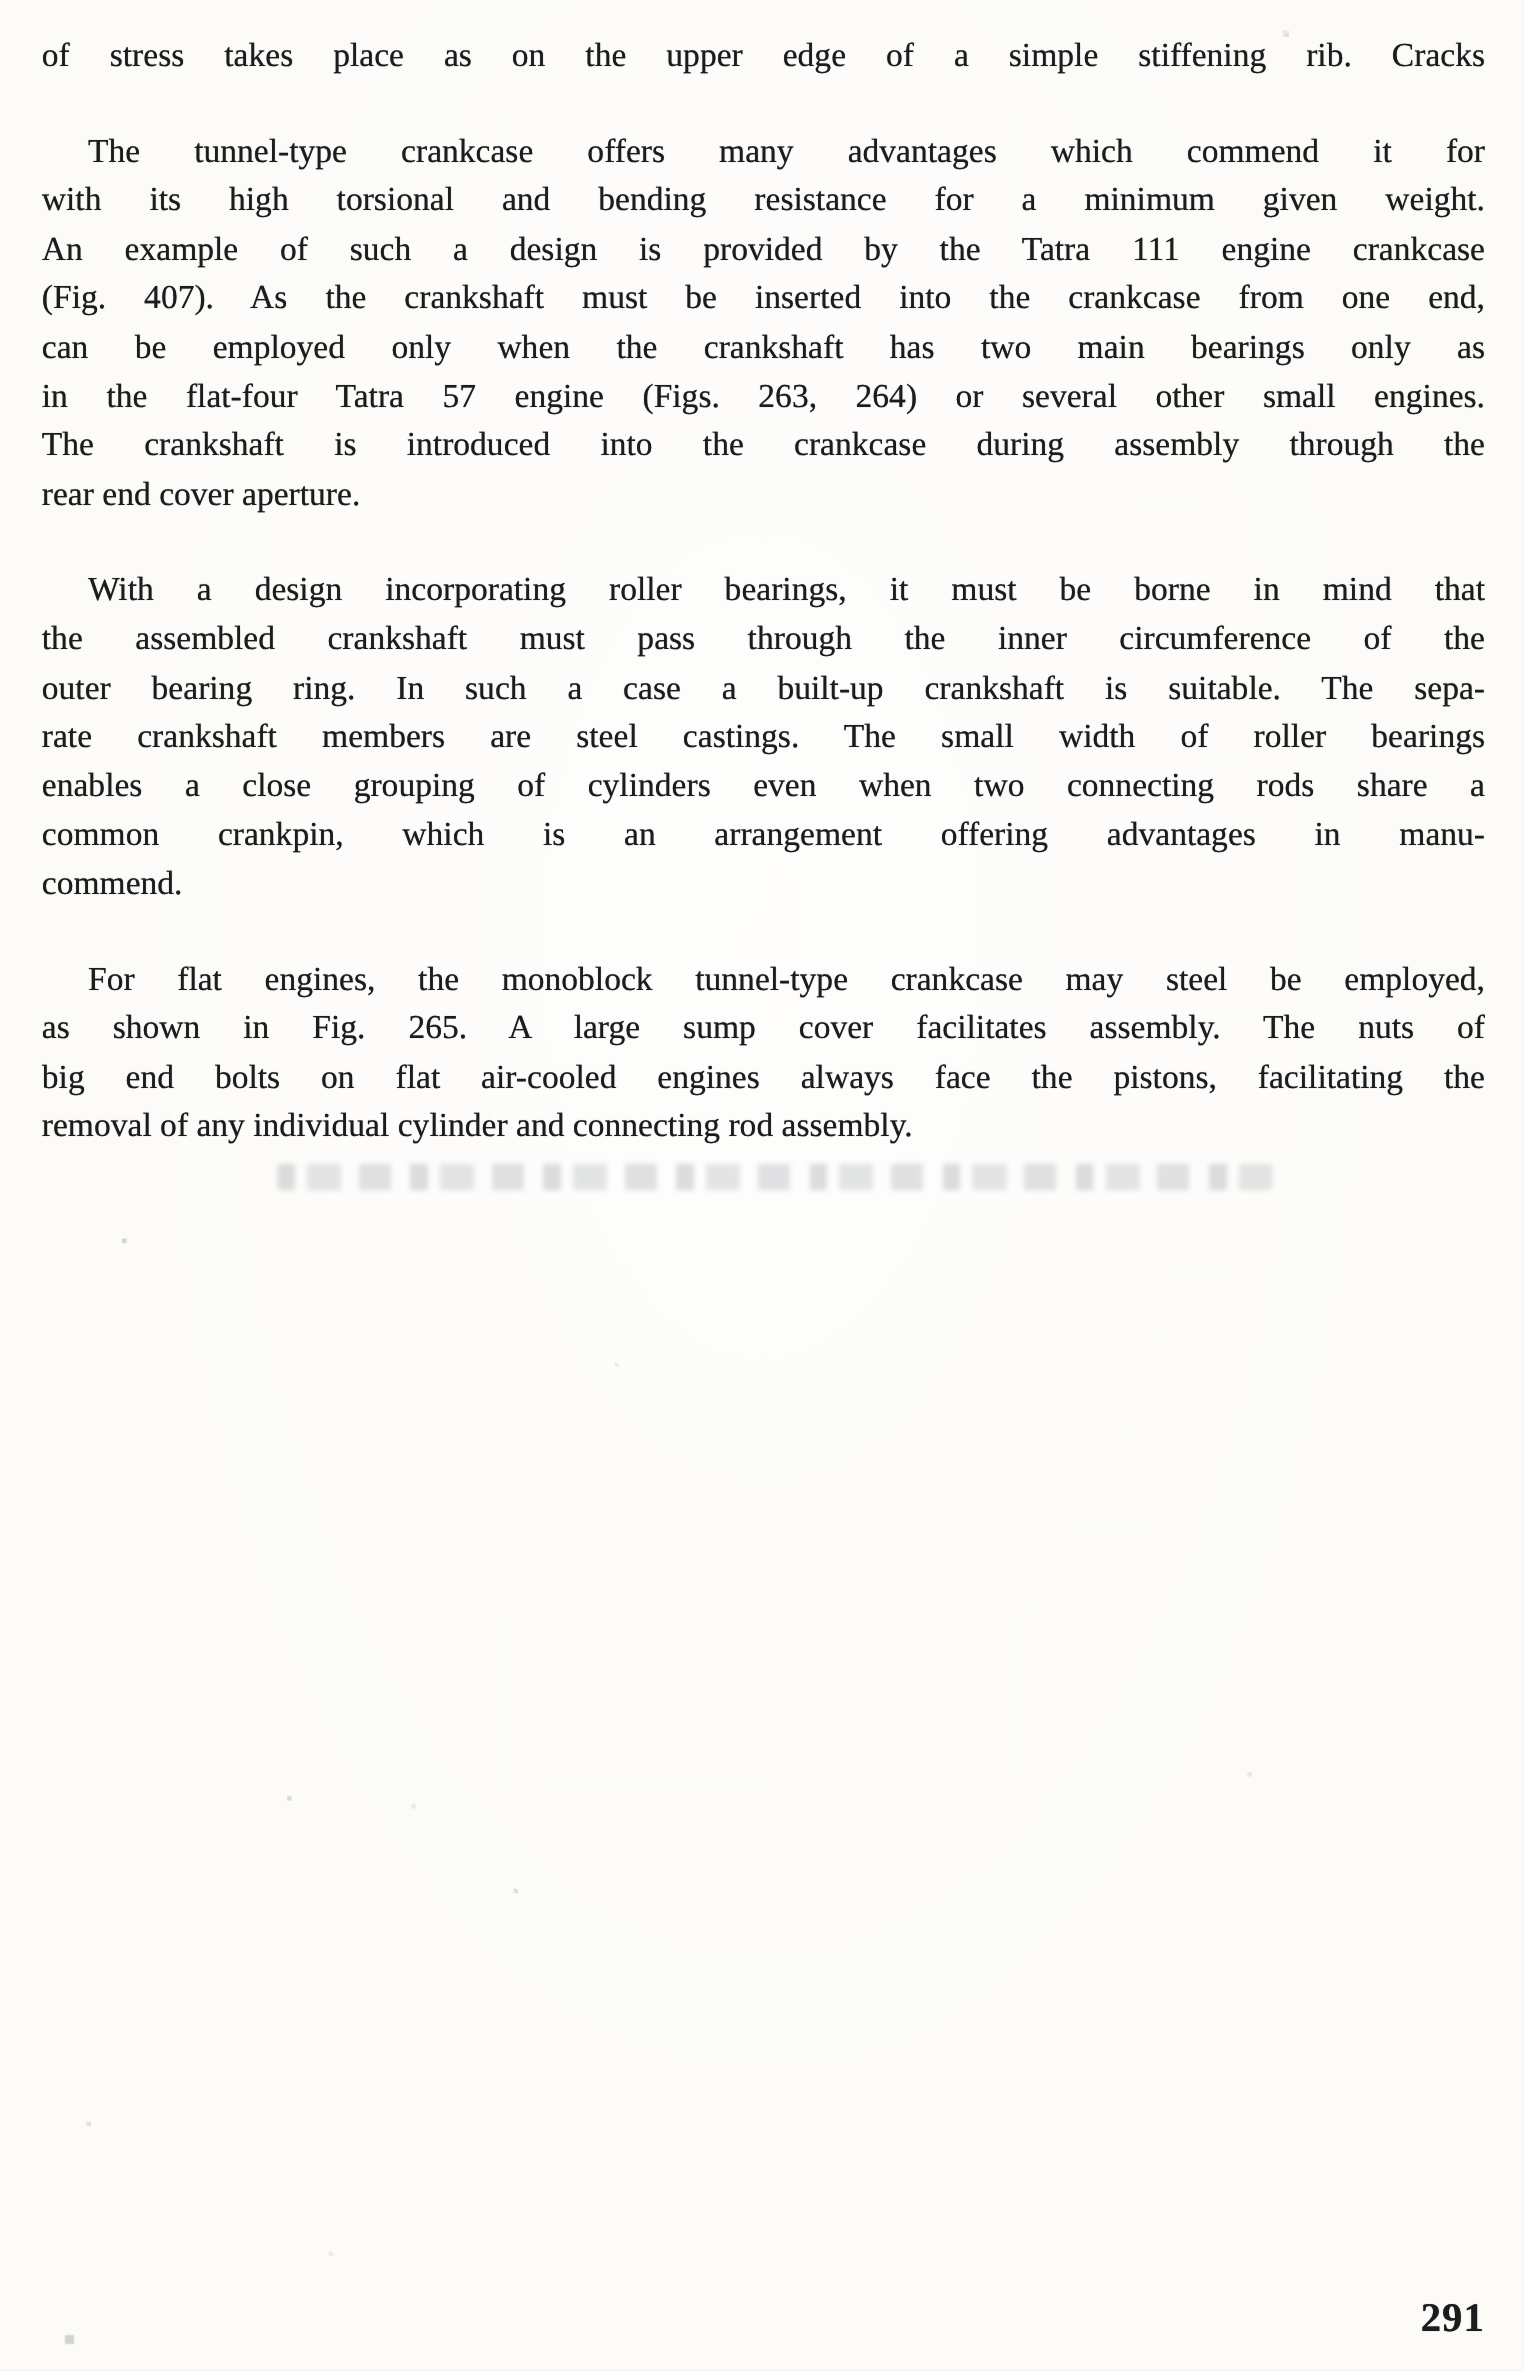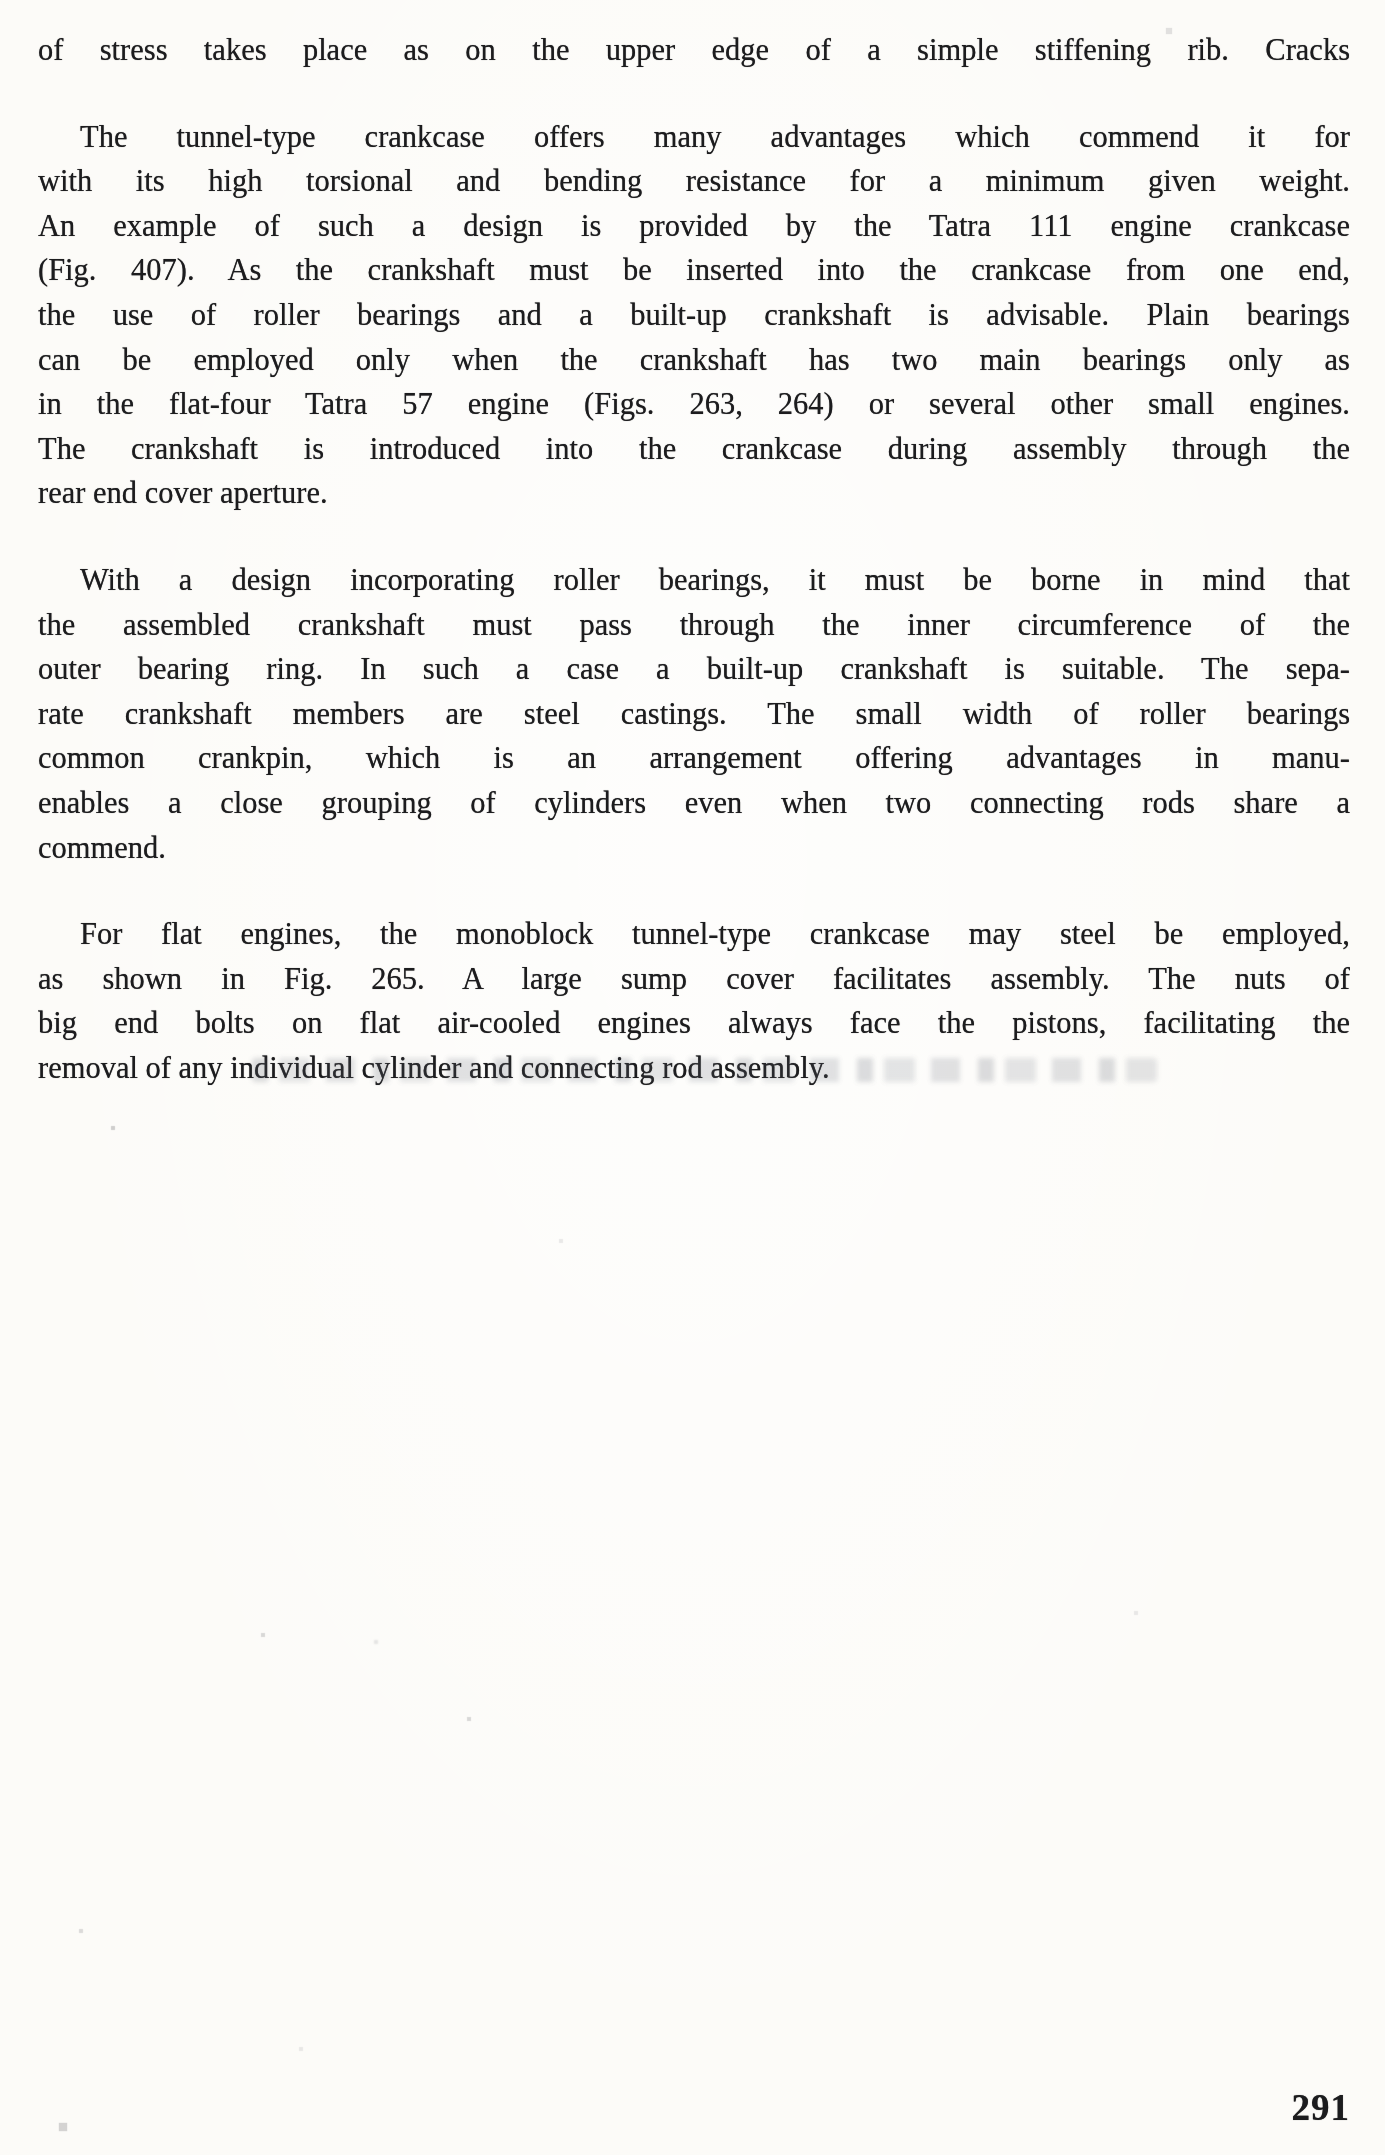--- a/index.html
+++ b/index.html
@@ -97,31 +97,30 @@
 <div class="page">
   <div class="specks"></div>
 
   <div class="textblock" id="textblock">
 
   <div class="line">of stress takes place as on the upper edge of a simple stiffening rib. Cracks</div>
       <div class="line ind">The tunnel-type crankcase offers many advantages which commend it for</div>
       <div class="line">with its high torsional and bending resistance for a minimum given weight.</div>
       <div class="line">An example of such a design is provided by the Tatra 111 engine crankcase</div>
       <div class="line">(Fig. 407). As the crankshaft must be inserted into the crankcase from one end,</div>
-      <div class="line">the use of roller bearings and a built-up crankshaft is advisable. Plain bearings</div>
       <div class="line">can be employed only when the crankshaft has two main bearings only as</div>
       <div class="line">in the flat-four Tatra 57 engine (Figs. 263, 264) or several other small engines.</div>
       <div class="line">The crankshaft is introduced into the crankcase during assembly through the</div>
       <div class="line noj">rear end cover aperture.</div>
       <div class="line ind">With a design incorporating roller bearings, it must be borne in mind that</div>
       <div class="line">the assembled crankshaft must pass through the inner circumference of the</div>
       <div class="line">outer bearing ring. In such a case a built-up crankshaft is suitable. The sepa-</div>
       <div class="line">rate crankshaft members are steel castings. The small width of roller bearings</div>
+      <div class="line">enables a close grouping of cylinders even when two connecting rods share a</div>
       <div class="line">common crankpin, which is an arrangement offering advantages in manu-</div>
-      <div class="line">enables a close grouping of cylinders even when two connecting rods share a</div>
       <div class="line noj">commend.</div>
       <div class="line ind">For flat engines, the monoblock tunnel-type crankcase may steel be employed,</div>
       <div class="line">as shown in Fig. 265. A large sump cover facilitates assembly. The nuts of</div>
       <div class="line">big end bolts on flat air-cooled engines always face the pistons, facilitating the</div>
       <div class="line noj">removal of any individual cylinder and connecting rod assembly.</div>
     </div>
 
   <div class="ghost-line"></div>
 
   <div class="page-number">291</div>

